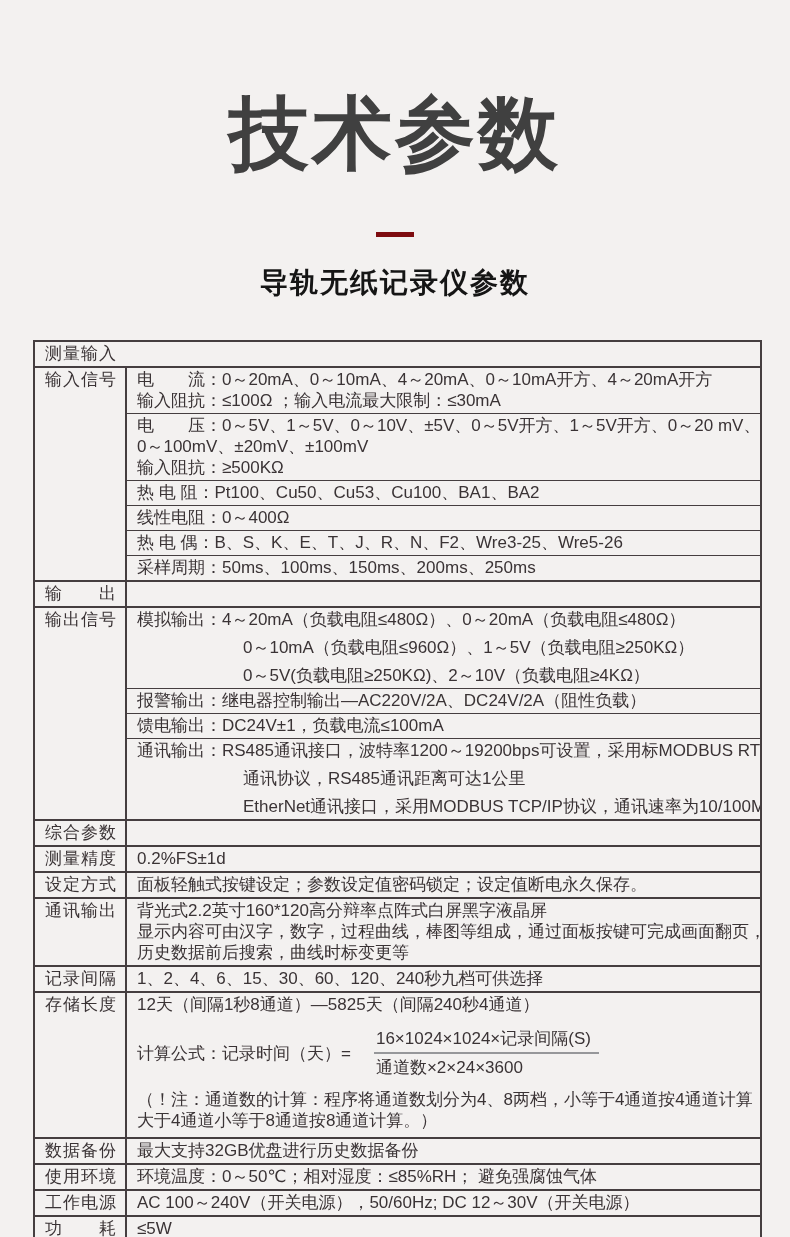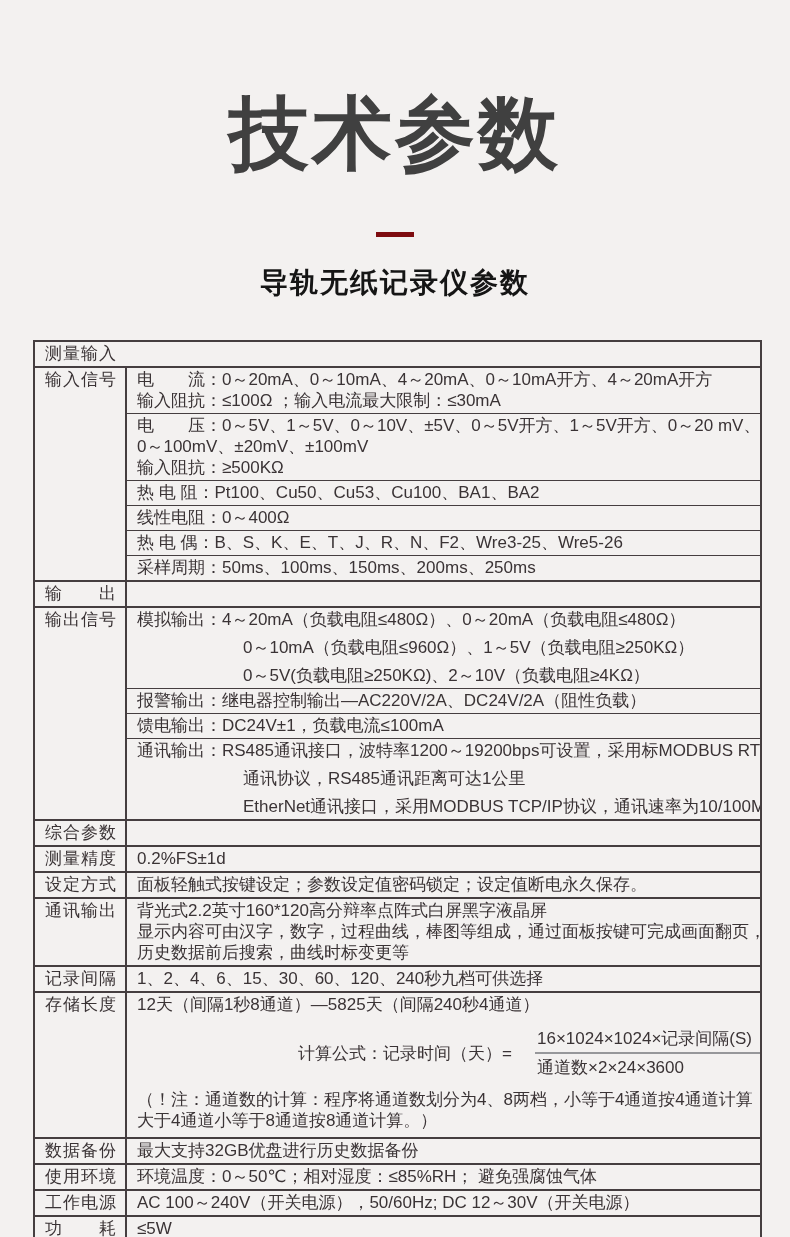--- a/index.html
+++ b/index.html
@@ -52,21 +52,21 @@
     padding: 1px 0 2px 10px;
     letter-spacing: 1px;
     white-space: nowrap;
   }
   .cell-content { flex: 1; min-width: 0; overflow: hidden; }
   .group { border-bottom: 1.5px solid #453e40; padding: 1px 0 2px; }
   .group:last-child { border-bottom: none; }
   .line { padding-left: 10px; white-space: nowrap; }
   .line.indent { padding-left: 116px; margin-top: 7px; }
   .storage-block { padding: 1px 0 6px; }
-  .formula-row { display: flex; align-items: center; padding-left: 10px; margin-top: 13px; white-space: nowrap; justify-content: flex-end; }
+  .formula-row { display: flex; align-items: center; padding-left: 10px; margin-top: 13px; white-space: nowrap; }
   .fraction { display: inline-block; margin-left: 23px; }
   .frac-num { display: block; border-bottom: 2px solid #96979a; padding: 0 8px 3px 2px; white-space: nowrap; }
   .frac-den { display: block; padding: 3px 0 0 2px; white-space: nowrap; }
   .note-line { padding-left: 10px; white-space: nowrap; }
   .note-line.first { margin-top: 11px; }
 </style>
 </head>
 <body>
 
 <div>

